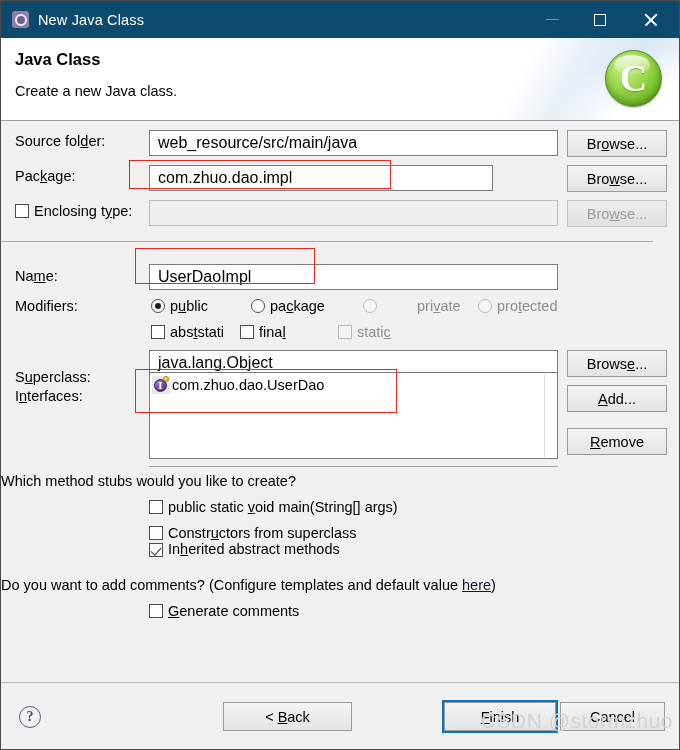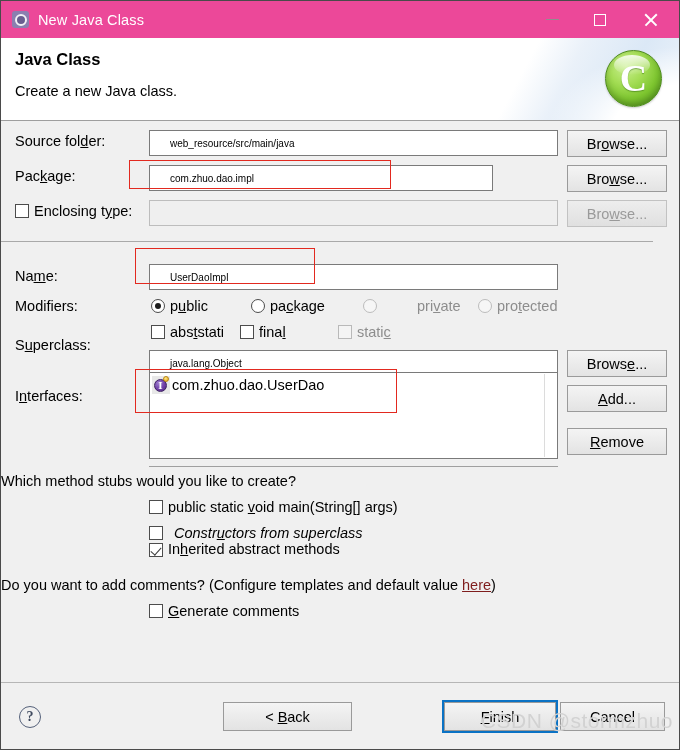--- a/index.html
+++ b/index.html
@@ -14,21 +14,21 @@
     position: relative;
     width: 680px; height: 750px;
     background: #f0f0f0;
     border: 1px solid #4a4a4a;
     display: flex; flex-direction: column;
   }
 
   
   #titlebar {
     height: 37px;
-    background: #ec4899;
+    background: #0c4a6e;
     display: flex; align-items: center;
     flex: 0 0 auto;
     position: relative;
   }
   #title-icon {
     margin-left: 11px; margin-right: 9px;
     width: 17px; height: 17px;
     position: relative;
     background: #8b7fb0;
     border-radius: 3px;
@@ -121,24 +121,24 @@
 
   .row { position: absolute; display: flex; align-items: center; }
   .lbl { font-size: 14.5px; color: #000000; white-space: nowrap; }
   .lbl.dim { color: #8d8d8d; }
   u { text-decoration: underline; text-underline-offset: 1px; }
 
   .field {
     background: #ffffff;
     border: 1px solid #7a7a7a;
     height: 26px;
-    font-size: 10px;
+    font-size: 16px;
     color: #000000;
     display: flex; align-items: center;
-    padding: 0 20px;
+    padding: 0 8px;
     font-family: "Liberation Sans", sans-serif;
   }
   .field.disabled { background: #efefef; border-color: #bdbdbd; }
 
   .btn {
     background: linear-gradient(180deg,#f4f4f4,#e3e3e3);
     border: 1px solid #9a9a9a;
     height: 27px;
     font-size: 14.5px; color: #000000;
     display: flex; align-items: center; justify-content: center;
@@ -213,21 +213,21 @@
   #if-scroll {
     position: absolute; right: 1px; top: 1px; bottom: 1px; width: 12px;
     background: #ffffff; border-left: 1px solid #dcdcdc;
   }
 
   
   #sep1 {
     position: absolute; height: 1px; background: #a9a9a9;
   }
 
-  .link { color: #7f1d1d; text-decoration: underline; }
+  .link { color: #0f172a; text-decoration: underline; }
 
   
   #footer {
     flex: 0 0 auto; height: 67px; position: relative;
     background: #f0f0f0; border-top: 1px solid #b6b6b6;
   }
   #help {
     position: absolute; left: 18px; top: 23px;
     width: 22px; height: 22px; border-radius: 50%;
     border: 1.5px solid #55617a; color: #3f4a5f;
@@ -351,21 +351,21 @@
       <span class="opt" style="width:98px;">
         <span class="cb"></span>
         <span class="t lbl"><span>fina</span><u>l</u><span></span></span>
       </span>
       <span class="opt">
         <span class="cb disabled"></span>
         <span class="t lbl dim"><span>stati</span><u>c</u><span></span></span>
       </span>
     </div>
 
-    <div class="row" style="left:14px; top:216px;text-align:center;">
+    <div class="row" style="left:14px; top:248px;text-align:center;">
       <span class="lbl"><span>S</span><u>u</u><span>perclass:</span></span>
     </div>
     <div class="field" style="position:absolute; left:148px; top:229px; width:409px;">java.lang.Object</div>
     <div class="btn" style="position:absolute; left:566px; top:229px; width:100px;">
       <span><span>Brows</span><u>e</u><span>...</span></span>
     </div>
 
     <div class="row" style="left:14px; top:267px;">
       <span class="lbl"><span>I</span><u>n</u><span>terfaces:</span></span>
     </div>
@@ -392,21 +392,21 @@
 
     <div class="row" style="left:0px; top:352px;">
       <span class="lbl">Which method stubs would you like to create?</span>
     </div>
     <div class="row" style="left:148px; top:378px;">
       <span class="cb"></span>
       <span class="lbl" style="margin-left:5px;"><span>public static </span><u>v</u><span>oid main(String[] args)</span></span>
     </div>
     <div class="row" style="left:148px; top:404px;">
       <span class="cb"></span>
-      <span class="lbl" style="margin-left:11px;font-style:italic;"><span>Constr</span><u>u</u><span>ctors from superclass</span></span>
+      <span class="lbl" style="margin-left:5px;"><span>Constr</span><u>u</u><span>ctors from superclass</span></span>
     </div>
     <div class="row" style="left:148px; top:420px;align-items:flex-end;">
       <span class="cb checked"></span>
       <span class="lbl" style="margin-left:5px;"><span>In</span><u>h</u><span>erited abstract methods</span></span>
     </div>
 
     <div class="row" style="left:0px; top:456px;">
       <span class="lbl"><span>Do you want to add comments? (Configure templates and default value </span><span class="link">here</span><span>)</span></span>
     </div>
     <div class="row" style="left:148px; top:482px;">

